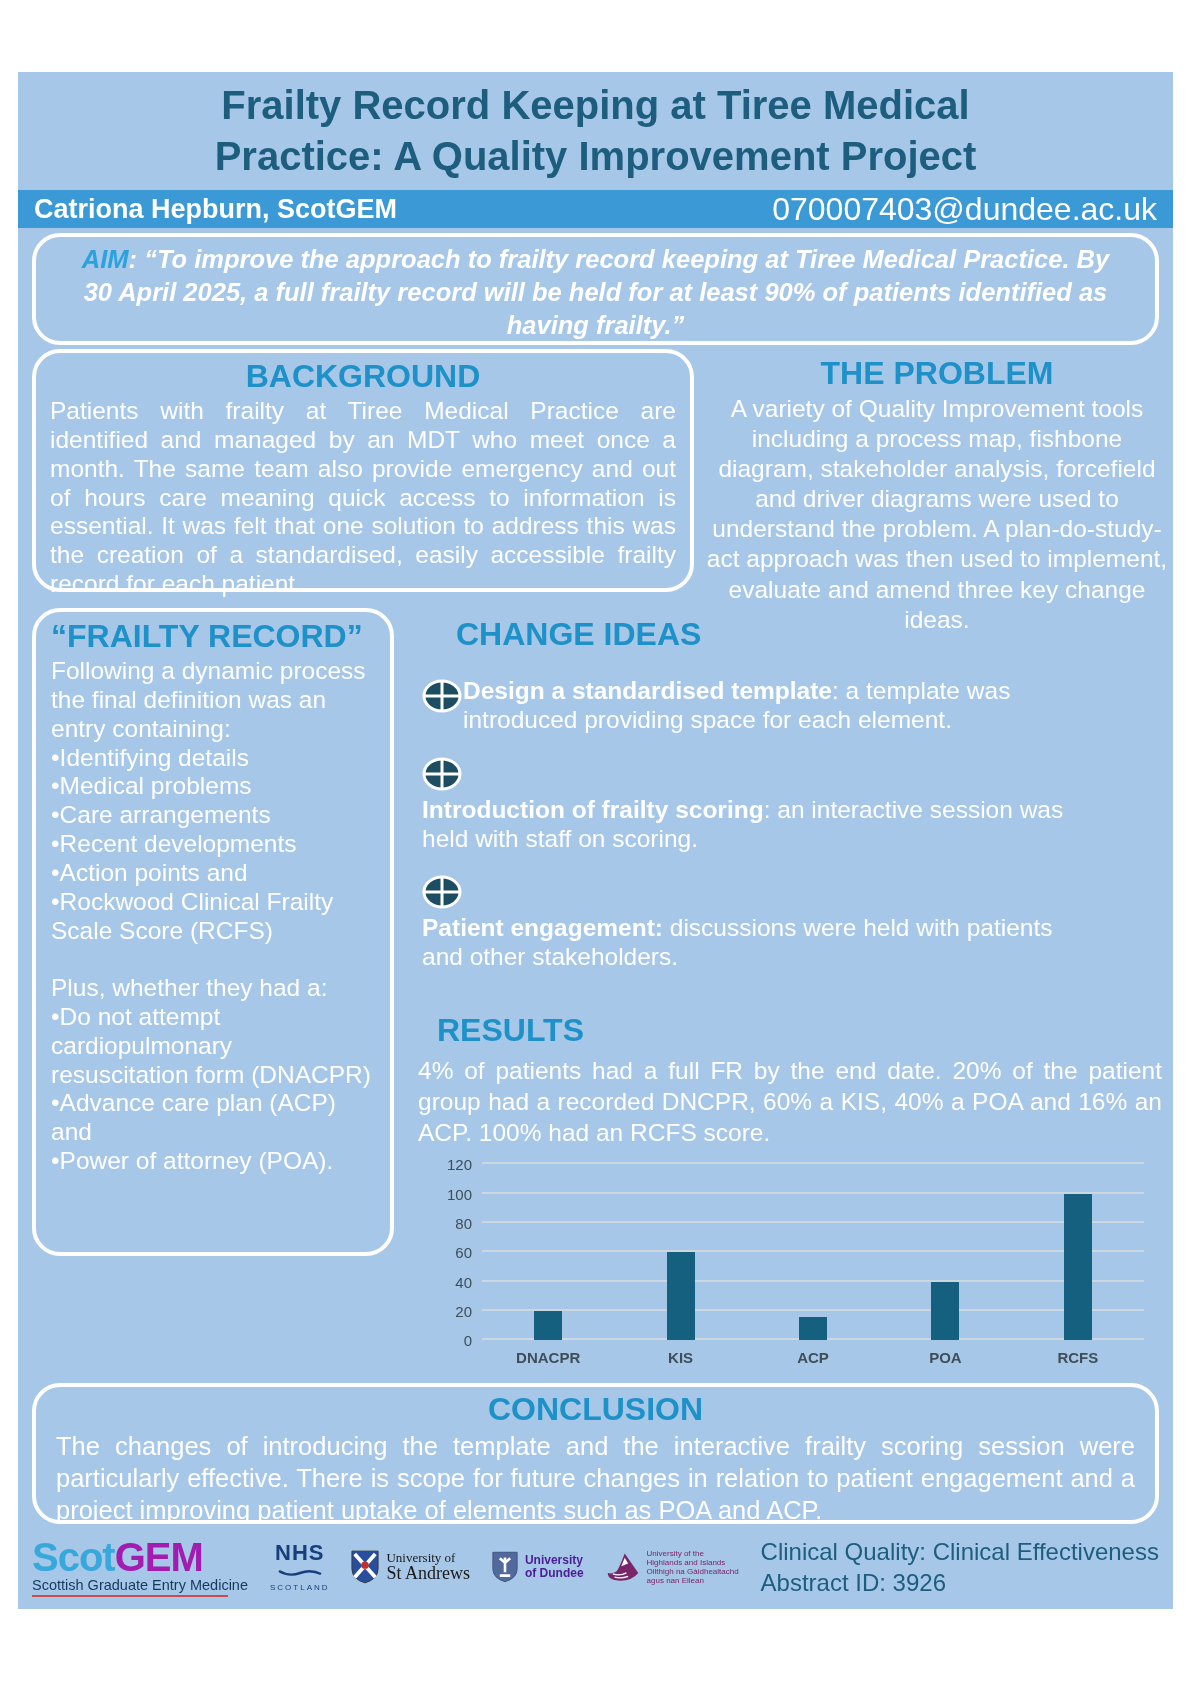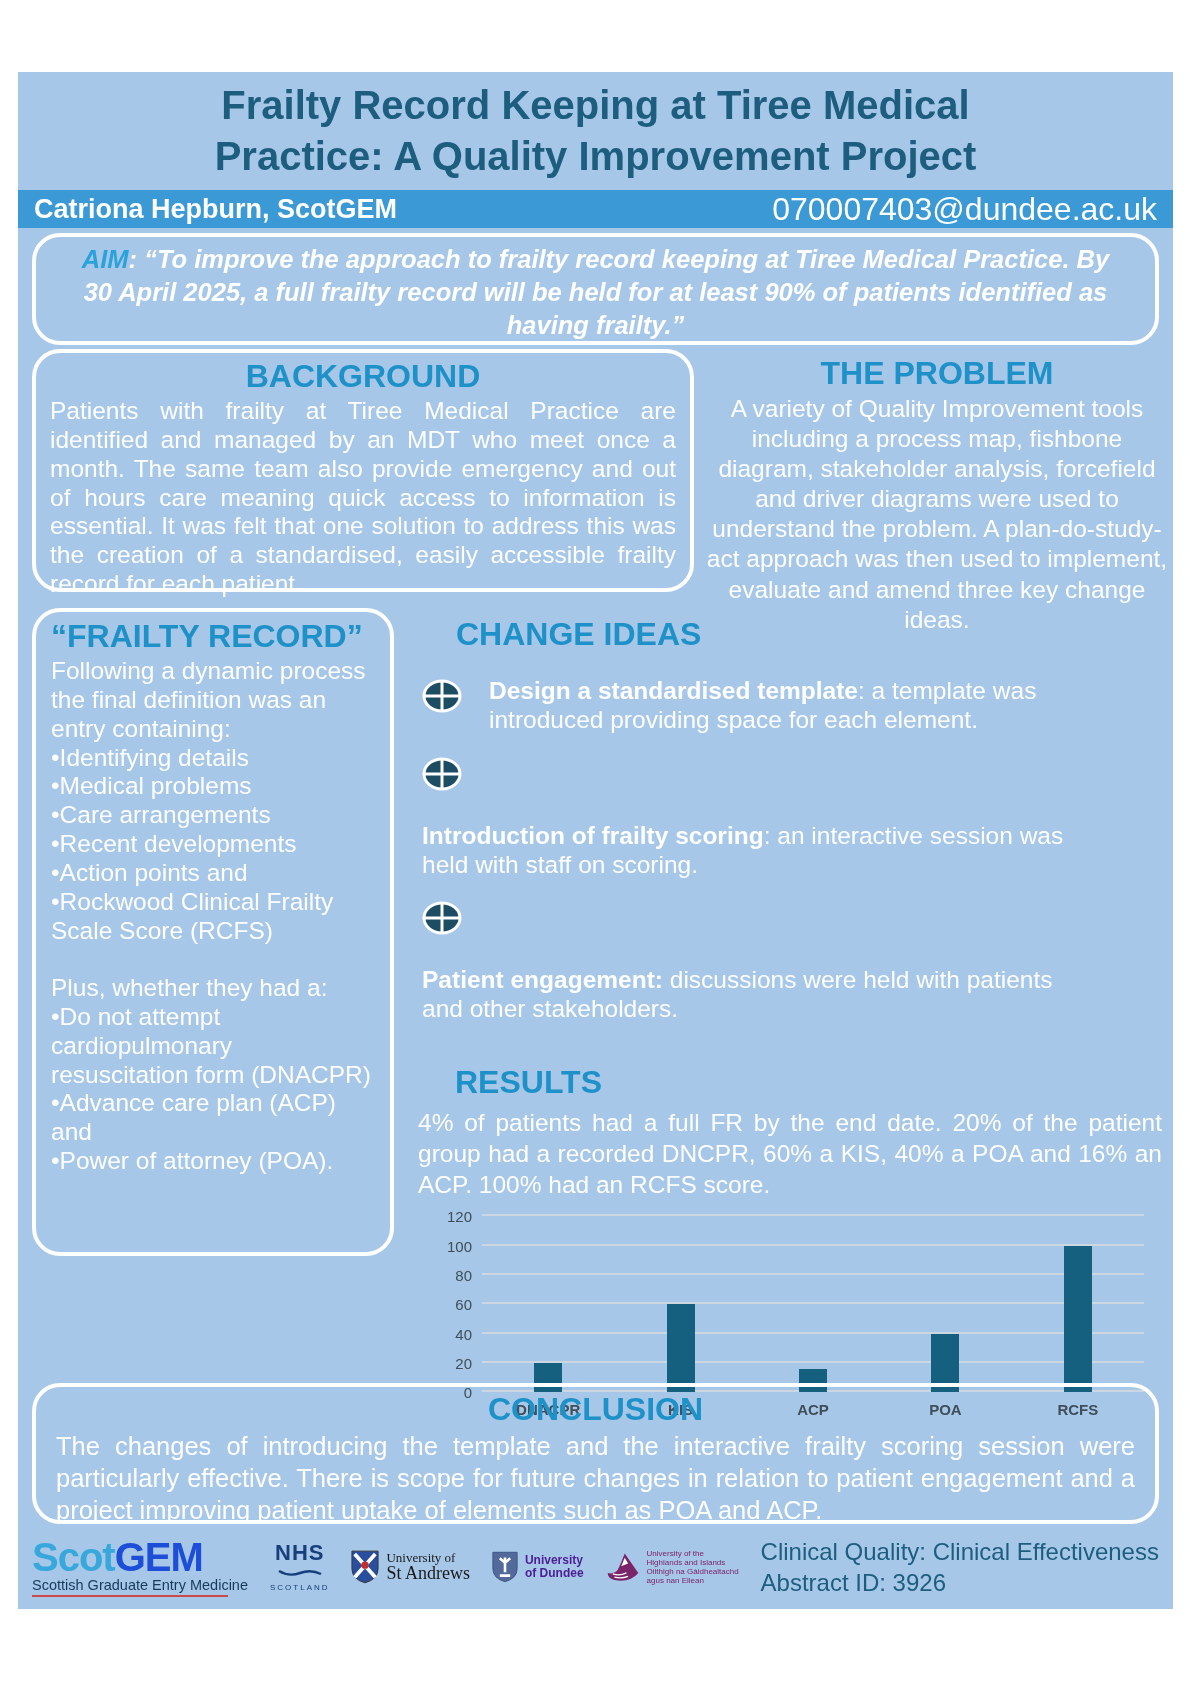--- a/index.html
+++ b/index.html
@@ -46,26 +46,26 @@
   .problem-block .body-text { text-align:center; line-height:1.23; }
   .fr-box {
     position:absolute; top:536px; left:14px; width:362px; height:648px;
     padding:4px 15px;
   }
   .fr-box .section-heading { text-align:left; }
   .fr-gap { height:28px; }
   
   .right-col { position:absolute; top:542px; left:400px; width:744px; }
   .ci-heading { text-align:left; margin-left:38px; }
-  .ci-item { display:flex; gap:27px; margin-top:24px; padding-left:4px; }
+  .ci-item { display:flex; gap:1px; margin-top:24px; padding-left:4px; }
   .ci-item + .ci-item { margin-top:20px;flex-direction:column; }
   .ci-icon { flex:0 0 auto; margin-top:2px; }
   .ci-text { width:648px; }
   .lead { font-weight:bold; }
-  .results-heading { text-align:left; margin-left:37px; margin-top:40px; }
+  .results-heading { text-align:left; margin-left:19px; margin-top:40px; }
   .results-body { margin-top:6px; line-height:1.27; }
   
   .chart { margin-top:16px; margin-left:6px; width:720px; }
   .plot { position:relative; height:176px; margin-left:58px; }
   .gridline { position:absolute; left:0; right:0; height:2px; background:#ccd7e2; }
   .ytick {
     position:absolute; left:-52px; width:42px; text-align:right;
     font-size:15px; color:#3f4e58; transform:translateY(50%);
   }
   .bar-slots { position:absolute; left:0; right:0; top:0; bottom:0; display:flex; }
@@ -78,21 +78,21 @@
     position:absolute; top:1311px; left:14px; right:14px; height:141px;
     padding:2px 20px;
   }
   .conclusion-box .body-text { font-size:25.5px; line-height:1.26; }
   
   .footer {
     position:absolute; top:1460px; left:14px; right:14px; height:70px;
     display:flex; align-items:center; justify-content:space-between;
   }
   .sg-name { font-size:40px; font-weight:bold; line-height:0.95; letter-spacing:-1px; }
-  .sg-scot { color:#38a8dc; } .sg-gem { color:#1d4ed8; }
+  .sg-scot { color:#38a8dc; } .sg-gem { color:#a21caf; }
   .sg-sub { font-size:14.5px; color:#163a5c; margin-top:1px; }
   .sg-rule { height:2px; width:196px; background:#cc4a4a; margin-top:2px; }
   .nhs-block { text-align:center; color:#173f7c; }
   .nhs-word { font-size:22px; font-weight:bold; letter-spacing:1px; line-height:1; }
   .nhs-region { font-size:8px; letter-spacing:2px; margin-top:1px; }
   .uni { display:flex; align-items:center; gap:7px; }
   .uni-serif { font-family:"Liberation Serif", serif; color:#1a1a1a; line-height:1.05; }
   .sta-l1 { font-size:13px; } .sta-l2 { font-size:18px; }
   .dun-text { color:#4c1d95; font-weight:bold; font-size:12px; line-height:1.05; }
   .uhi-text { color:#7a2569; font-size:8px; line-height:1.15; }

